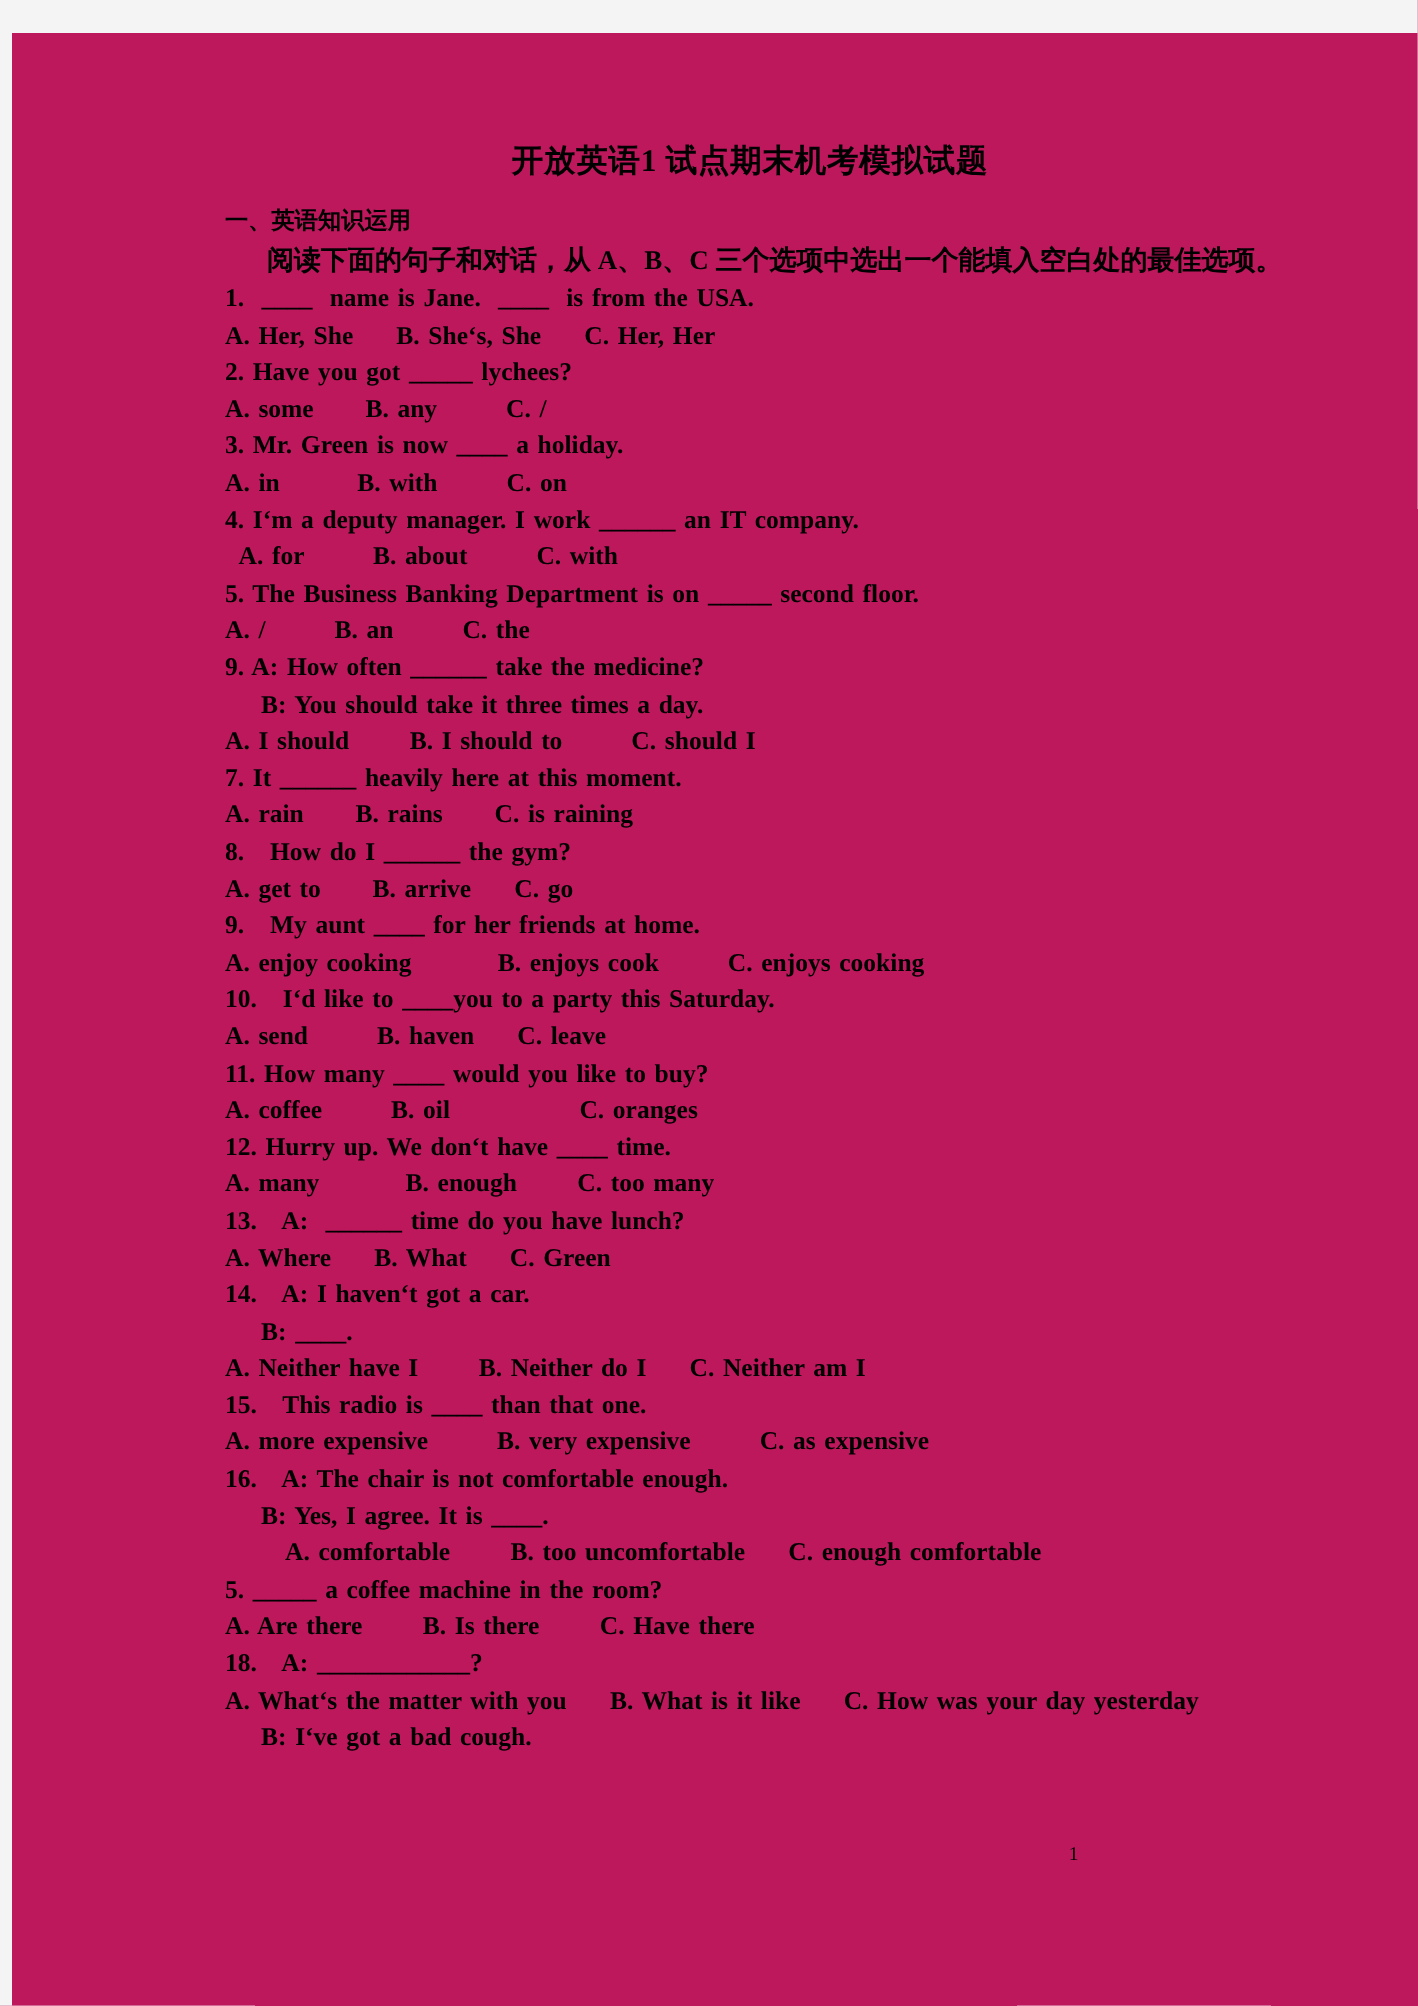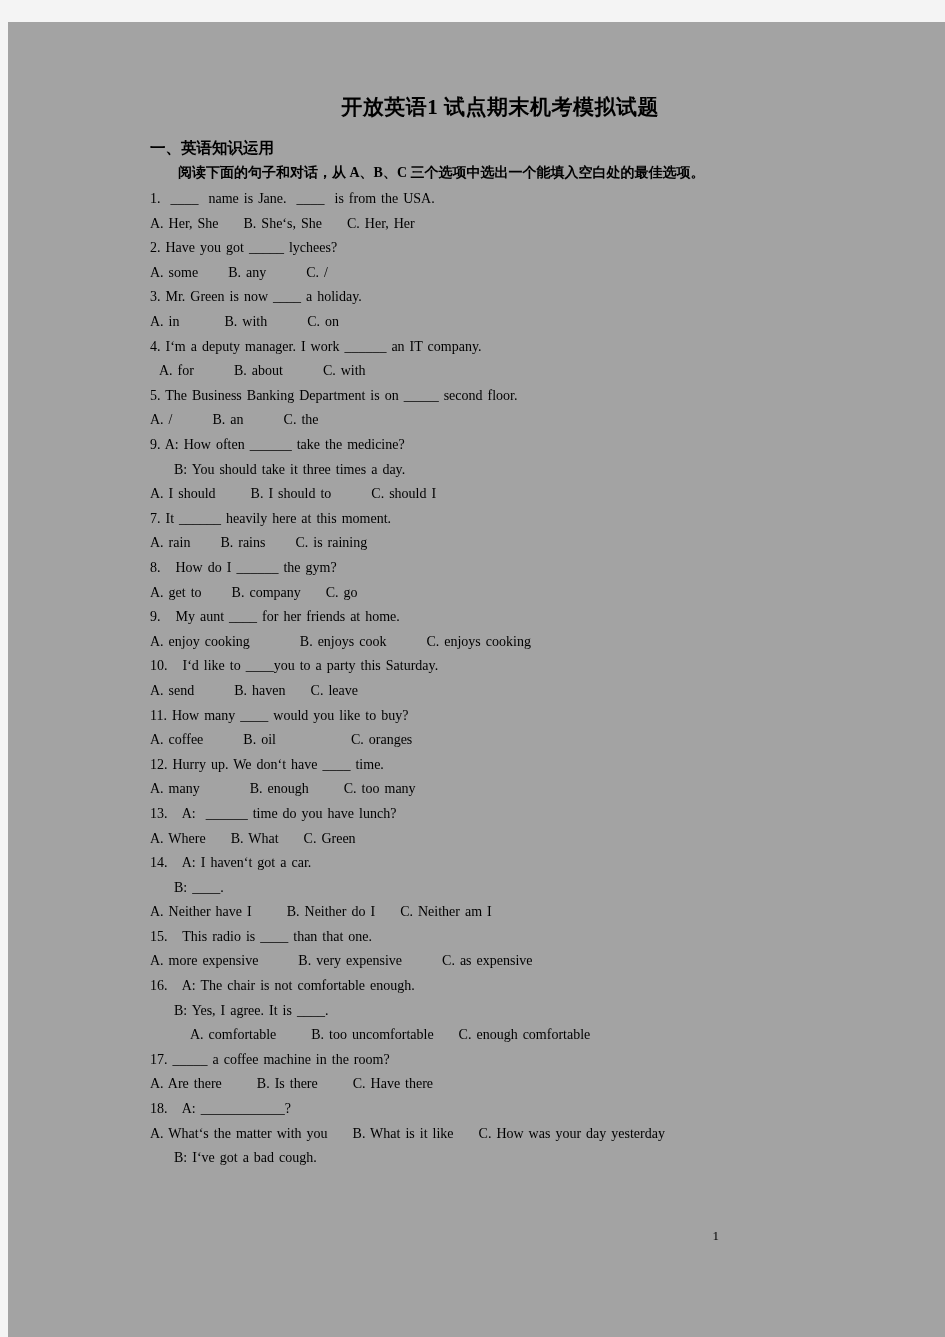--- a/index.html
+++ b/index.html
@@ -15,21 +15,21 @@
     font-family: "Liberation Serif", "DejaVu Serif", serif;
   }
 
   
   #page {
     position: absolute;
     left: 8px;
     top: 22px;
     width: 937px;
     height: 1315px;
-    background: #a3a3a3;
+    background: #be185d;
     box-sizing: border-box;
   }
 
   
   #content {
     position: absolute;
     left: 142px;          
     top: 72px;
     width: 740px;
   }
@@ -46,37 +46,38 @@
   }
 
   .section-heading {
     font-size: 15.5px;
     font-weight: bold;
     line-height: 24.4px;
     margin: 0;
     color: #000;
   }
   .section-instruction {
-    font-size: 14px;
+    font-size: 18px;
     font-weight: bold;
     line-height: 24.4px;
     margin: 0 0 2px 0;
     padding-left: 28px;
     color: #000;
   }
 
   .qlist { margin: 0; padding: 0; }
 
   .line {
-    font-size: 14px;
+    font-size: 17px;
     line-height: 24.6px;
     color: #000;
     white-space: pre-wrap;
     margin: 0;
     word-spacing: 1.5px;
+    font-weight: bold;
   }
   
   .ind-0  { padding-left: 0; }
   .ind-1  { padding-left: 9px; }
   .ind-2  { padding-left: 24px; }
   .ind-3  { padding-left: 40px; }
 
   
   .page-number {
     position: absolute;
@@ -112,40 +113,40 @@
         <div class="line ind-0">4. I‘m a deputy manager. I work ______ an IT company.</div>
         <div class="line ind-1">A. for        B. about        C. with</div>
         <div class="line ind-0">5. The Business Banking Department is on _____ second floor.</div>
         <div class="line ind-0">A. /        B. an        C. the</div>
         <div class="line ind-0">9. A: How often ______ take the medicine?</div>
         <div class="line ind-2">B: You should take it three times a day.</div>
         <div class="line ind-0">A. I should       B. I should to        C. should I</div>
         <div class="line ind-0">7. It ______ heavily here at this moment.</div>
         <div class="line ind-0">A. rain      B. rains      C. is raining</div>
         <div class="line ind-0">8.   How do I ______ the gym?</div>
-        <div class="line ind-0">A. get to      B. company     C. go</div>
+        <div class="line ind-0">A. get to      B. arrive     C. go</div>
         <div class="line ind-0">9.   My aunt ____ for her friends at home.</div>
         <div class="line ind-0">A. enjoy cooking          B. enjoys cook        C. enjoys cooking</div>
         <div class="line ind-0">10.   I‘d like to ____you to a party this Saturday.</div>
         <div class="line ind-0">A. send        B. haven     C. leave</div>
         <div class="line ind-0">11. How many ____ would you like to buy?</div>
         <div class="line ind-0">A. coffee        B. oil               C. oranges</div>
         <div class="line ind-0">12. Hurry up. We don‘t have ____ time.</div>
         <div class="line ind-0">A. many          B. enough       C. too many</div>
         <div class="line ind-0">13.   A:  ______ time do you have lunch?</div>
         <div class="line ind-0">A. Where     B. What     C. Green</div>
         <div class="line ind-0">14.   A: I haven‘t got a car.</div>
         <div class="line ind-2">B: ____.</div>
         <div class="line ind-0">A. Neither have I       B. Neither do I     C. Neither am I</div>
         <div class="line ind-0">15.   This radio is ____ than that one.</div>
         <div class="line ind-0">A. more expensive        B. very expensive        C. as expensive</div>
         <div class="line ind-0">16.   A: The chair is not comfortable enough.</div>
         <div class="line ind-2">B: Yes, I agree. It is ____.</div>
         <div class="line ind-3">A. comfortable       B. too uncomfortable     C. enough comfortable</div>
-        <div class="line ind-0">17. _____ a coffee machine in the room?</div>
+        <div class="line ind-0">5. _____ a coffee machine in the room?</div>
         <div class="line ind-0">A. Are there       B. Is there       C. Have there</div>
         <div class="line ind-0">18.   A: ____________?</div>
         <div class="line ind-0">A. What‘s the matter with you     B. What is it like     C. How was your day yesterday</div>
         <div class="line ind-2">B: I‘ve got a bad cough.</div>
       </div>
 
   </div>
 
   <div class="page-number">1</div>
 

